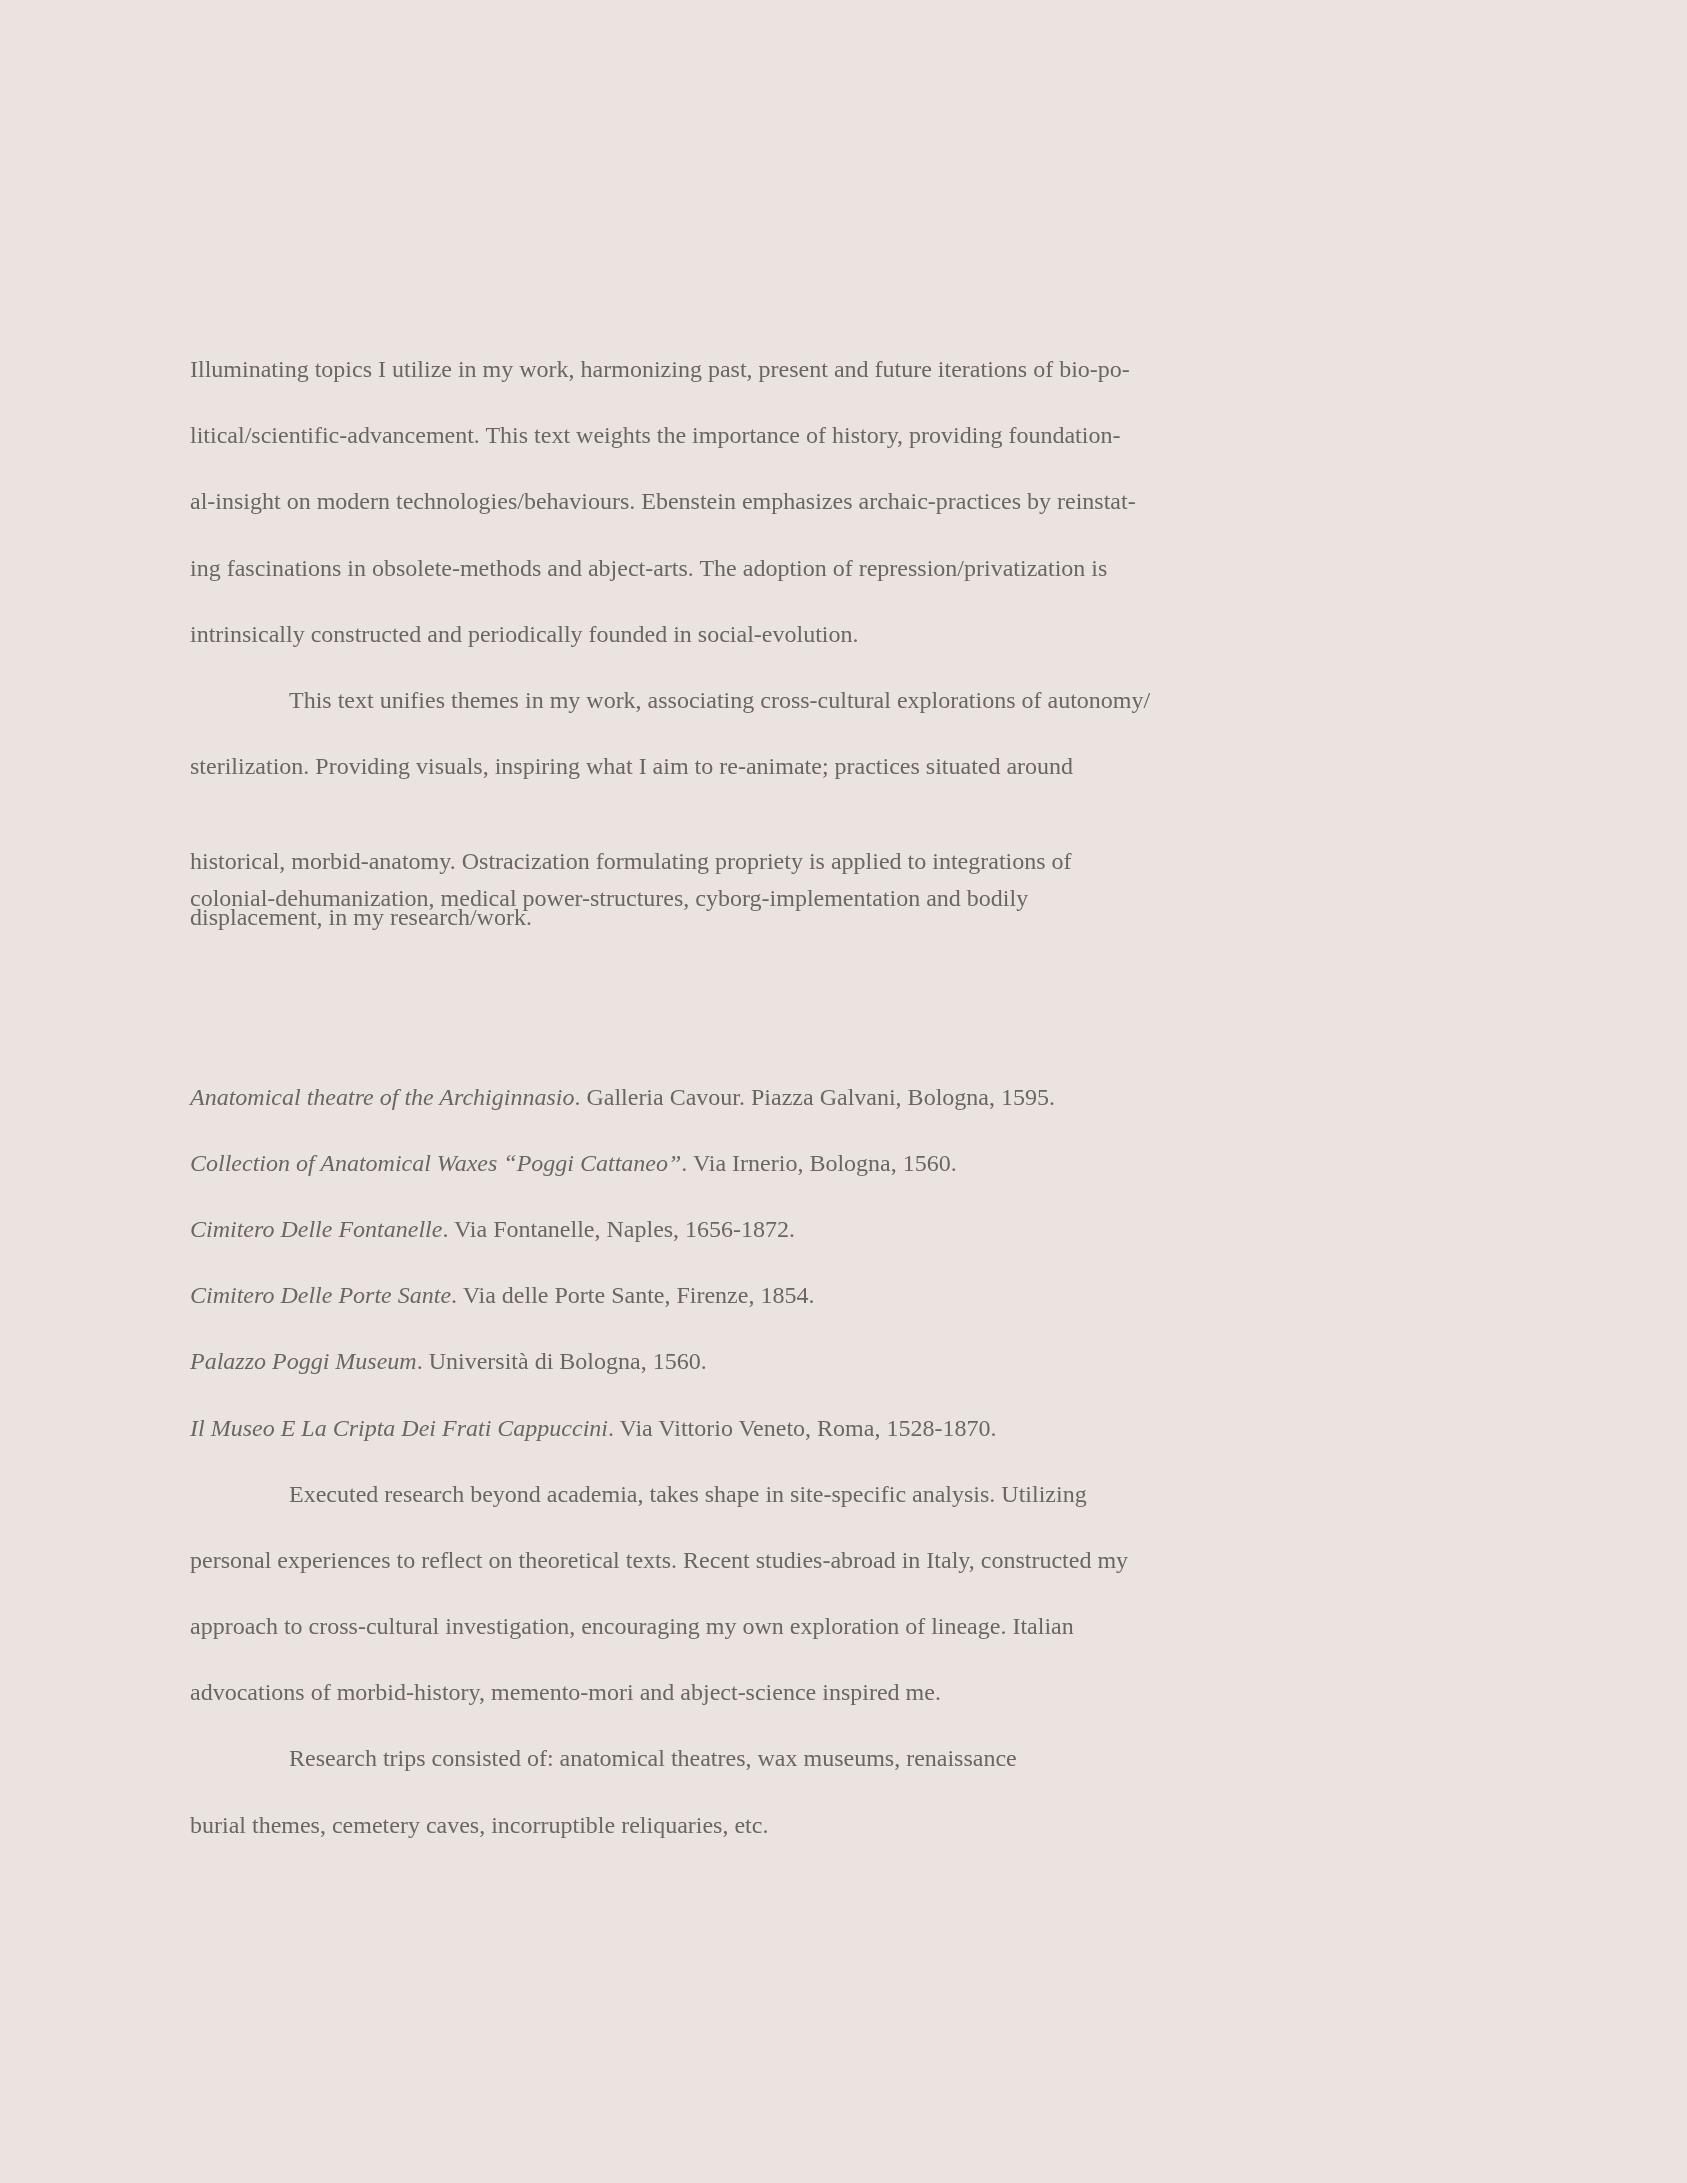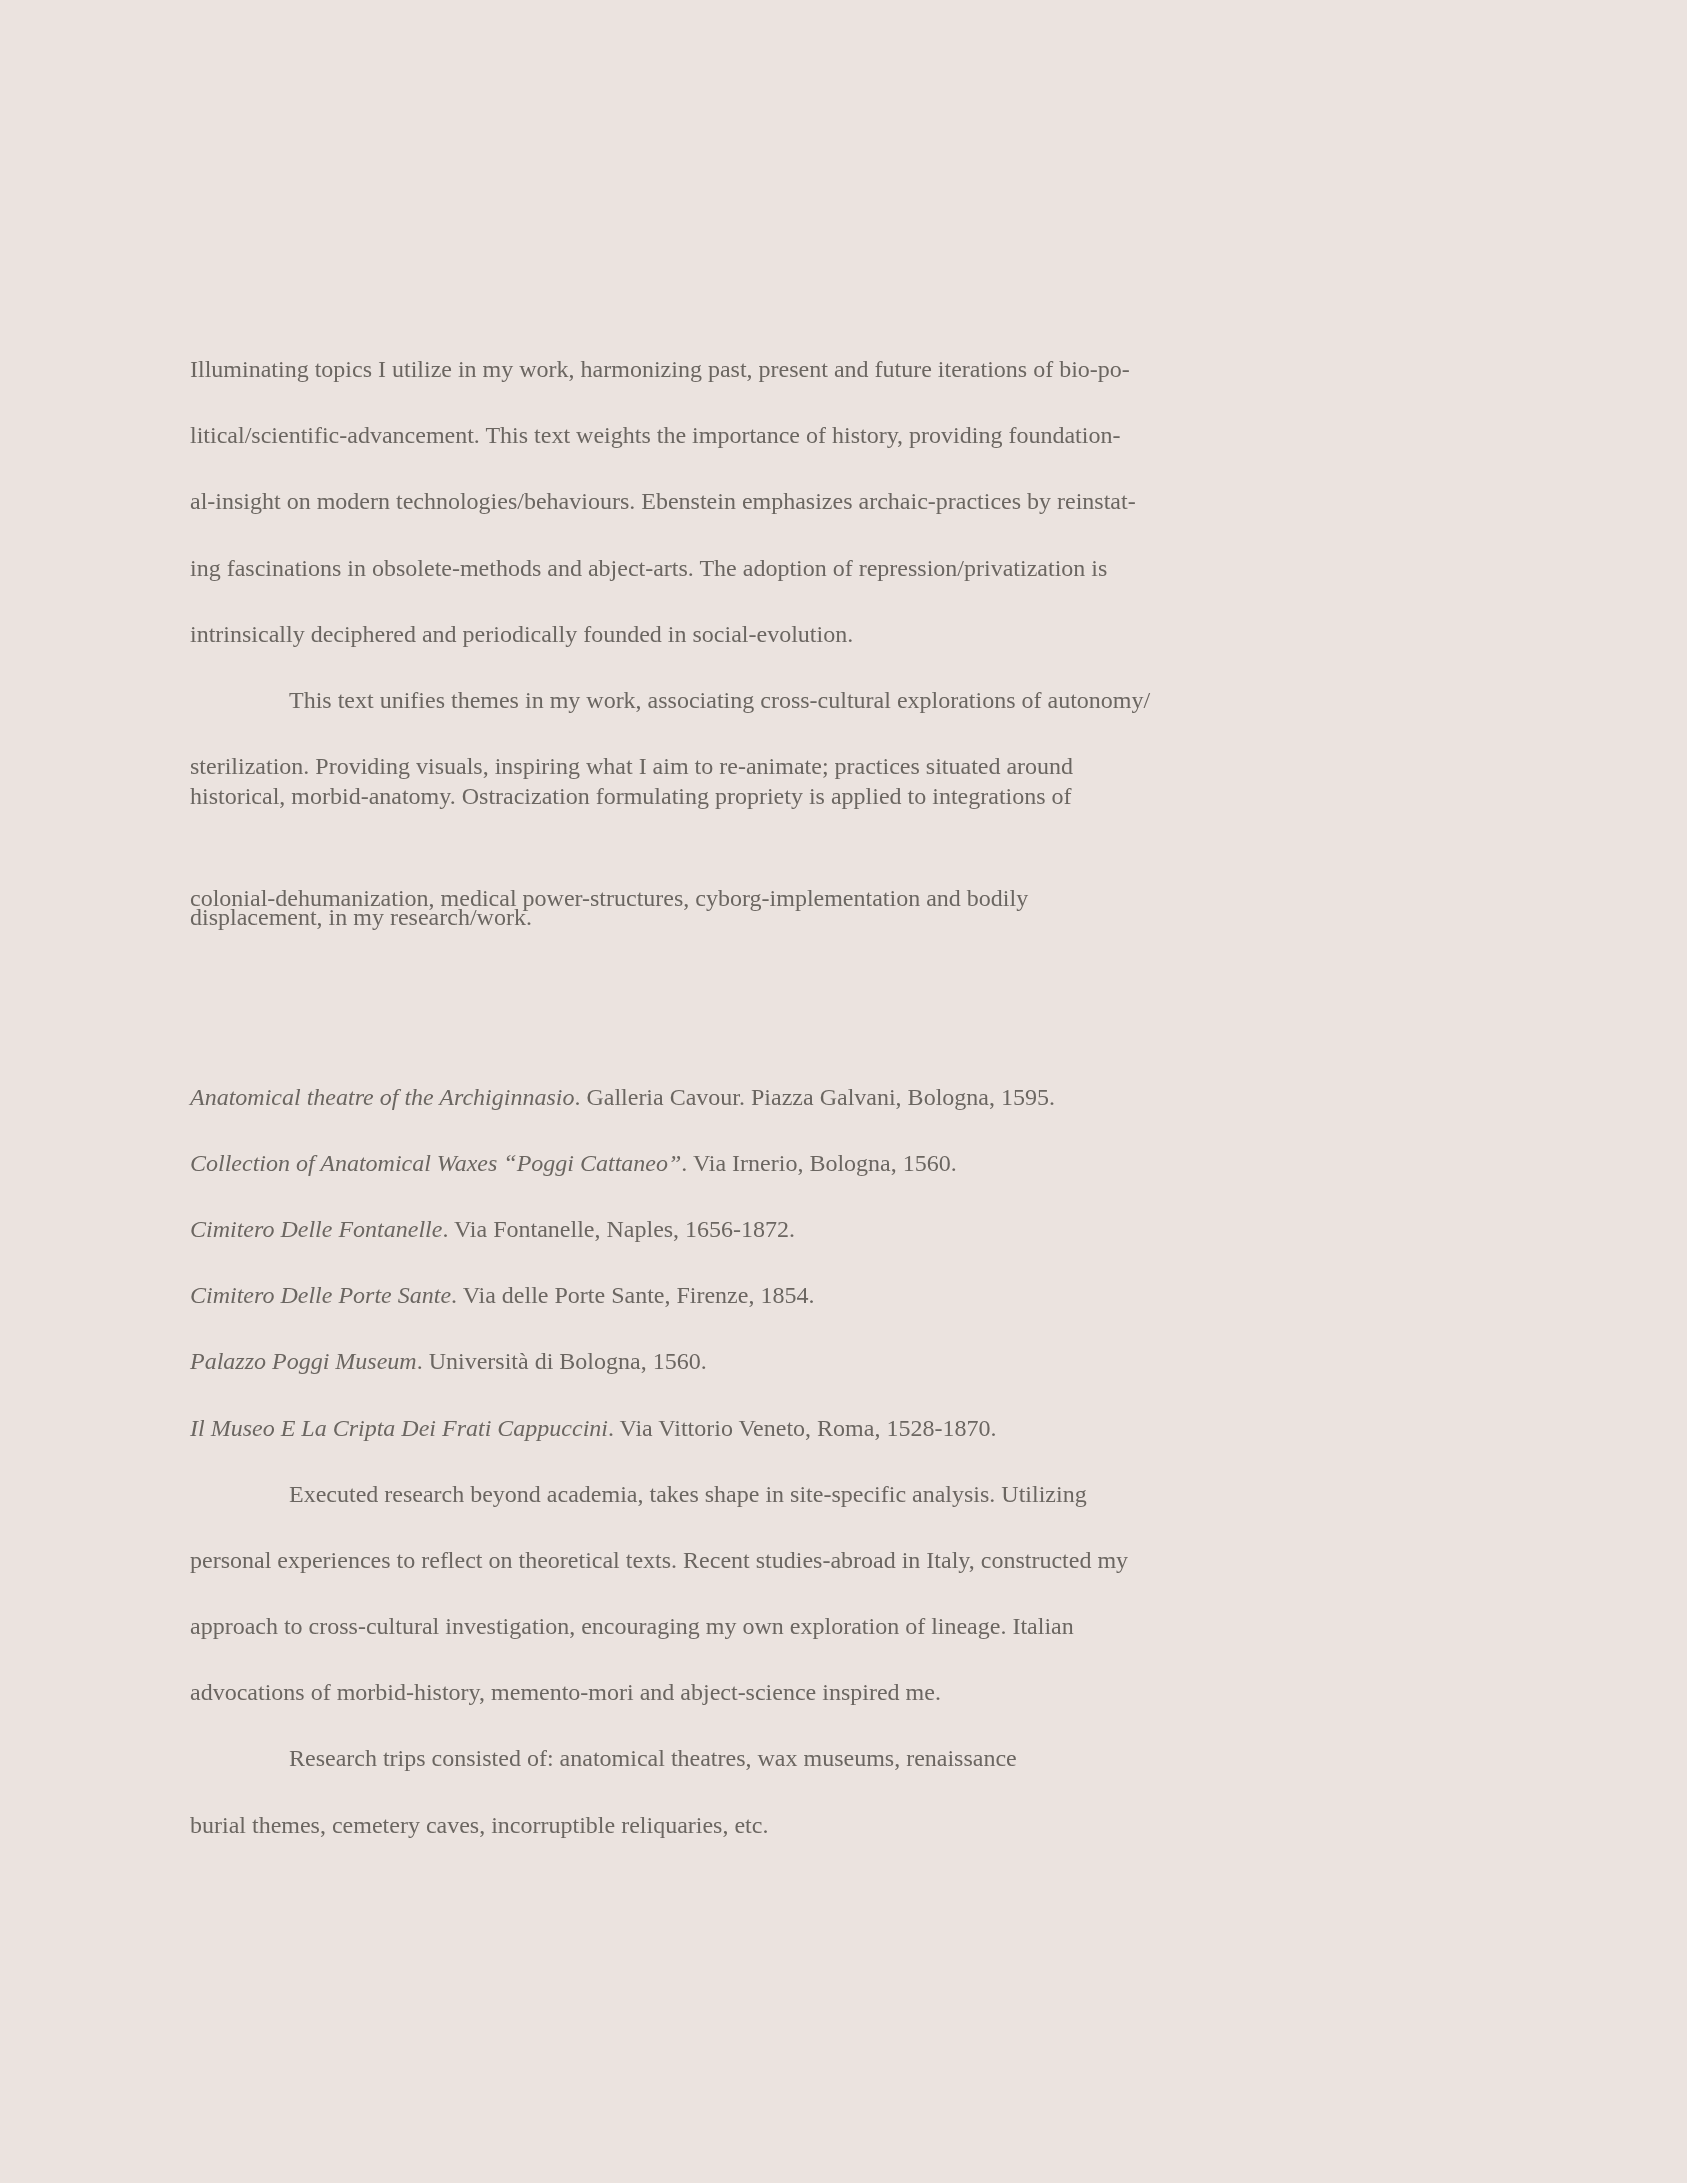--- a/index.html
+++ b/index.html
@@ -35,27 +35,27 @@
 </head>
 <body style="background: rgb(235, 227, 223); color: rgb(107, 102, 97);">
 
 <div class="page">
 
   <div>
     <div class="line" style="top:336px">Illuminating topics I utilize in my work, harmonizing past, present and future iterations of bio-po-</div>
     <div class="line" style="top:402px">litical/scientific-advancement. This text weights the importance of history, providing foundation-</div>
     <div class="line" style="top:468px">al-insight on modern technologies/behaviours. Ebenstein emphasizes archaic-practices by reinstat-</div>
     <div class="line" style="top:535px">ing fascinations in obsolete-methods and abject-arts. The adoption of repression/privatization is</div>
-    <div class="line" style="top:601px">intrinsically deciphered and periodically founded in social-evolution.</div>
+    <div class="line" style="top:601px">intrinsically constructed and periodically founded in social-evolution.</div>
   </div>
 
   <div>
     <div class="line indent" style="top:667px">This text unifies themes in my work, associating cross-cultural explorations of autonomy/</div>
     <div class="line" style="top:733px">sterilization. Providing visuals, inspiring what I aim to re-animate; practices situated around</div>
-    <div class="line" style="top:763px">historical, morbid-anatomy. Ostracization formulating propriety is applied to integrations of</div>
+    <div class="line" style="top:828px">historical, morbid-anatomy. Ostracization formulating propriety is applied to integrations of</div>
     <div class="line" style="top:865px">colonial-dehumanization, medical power-structures, cyborg-implementation and bodily</div>
     <div class="line" style="top:884px">displacement, in my research/work.</div>
   </div>
 
   <div>
     <div class="line" style="top:1064px">
       <span class="it">Anatomical theatre of the Archiginnasio</span><span>. Galleria Cavour. Piazza Galvani, Bologna, 1595.</span>
     </div>
     <div class="line" style="top:1130px">
       <span class="it">Collection of Anatomical Waxes “Poggi Cattaneo”</span><span>. Via Irnerio, Bologna, 1560.</span>

